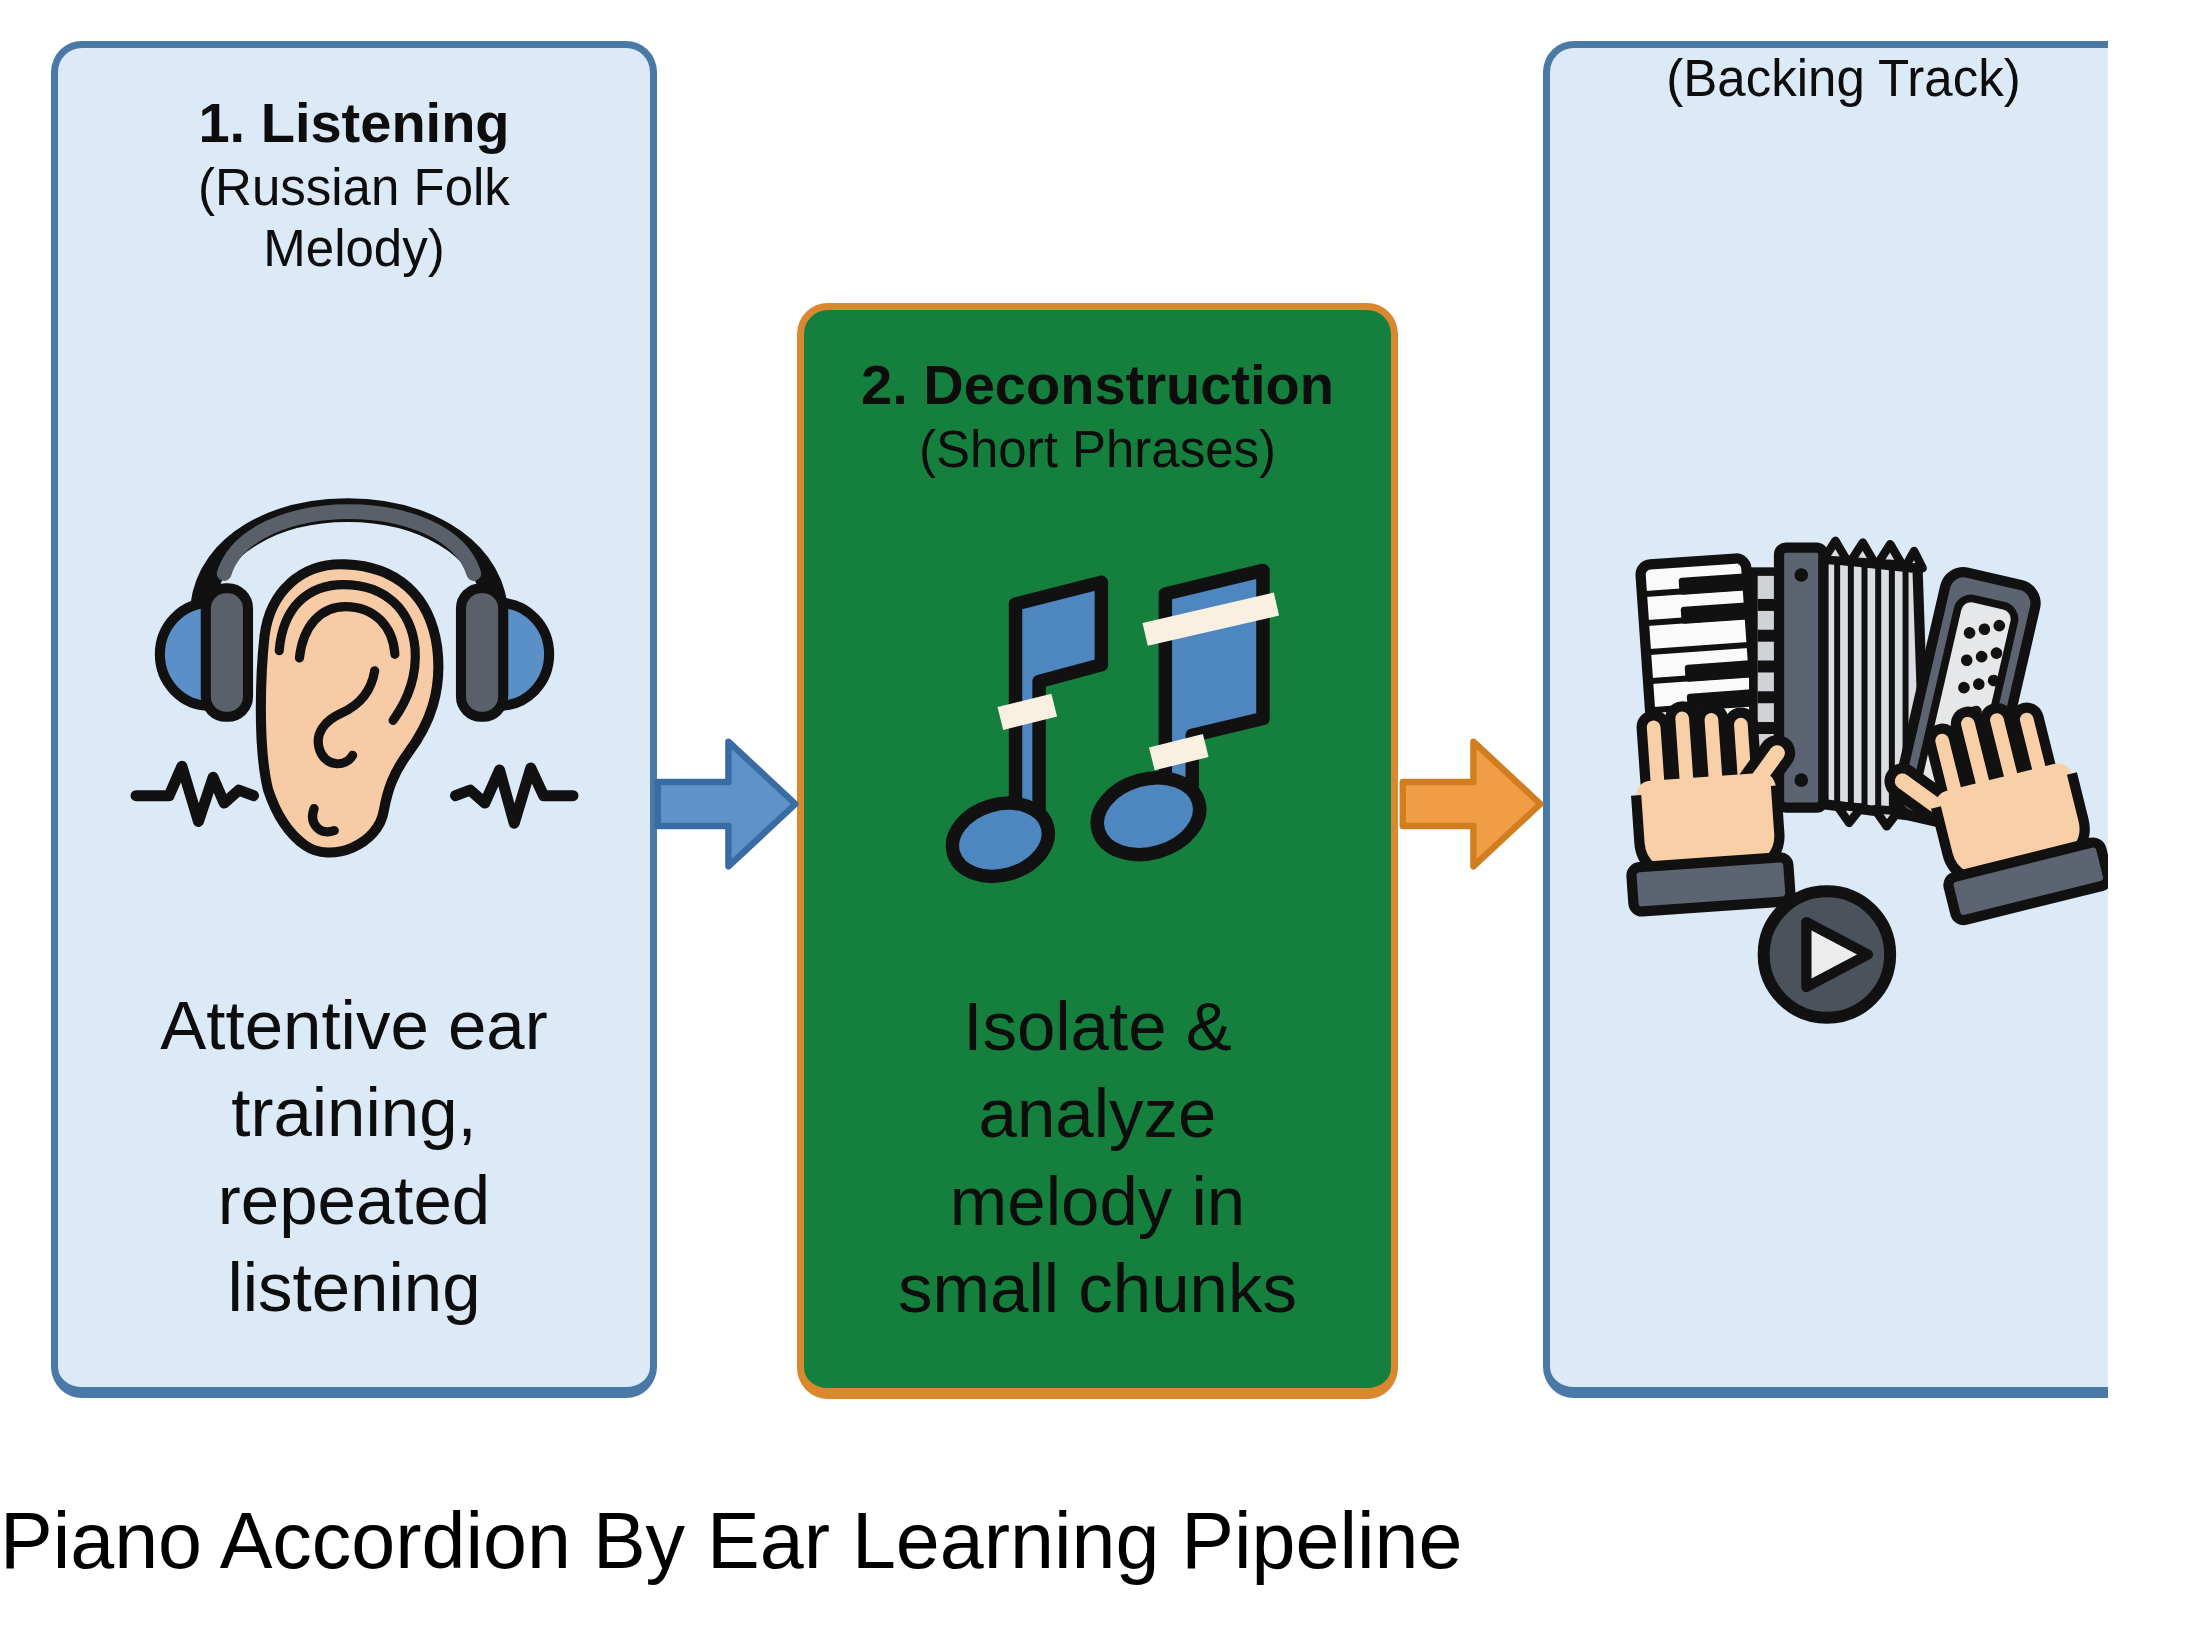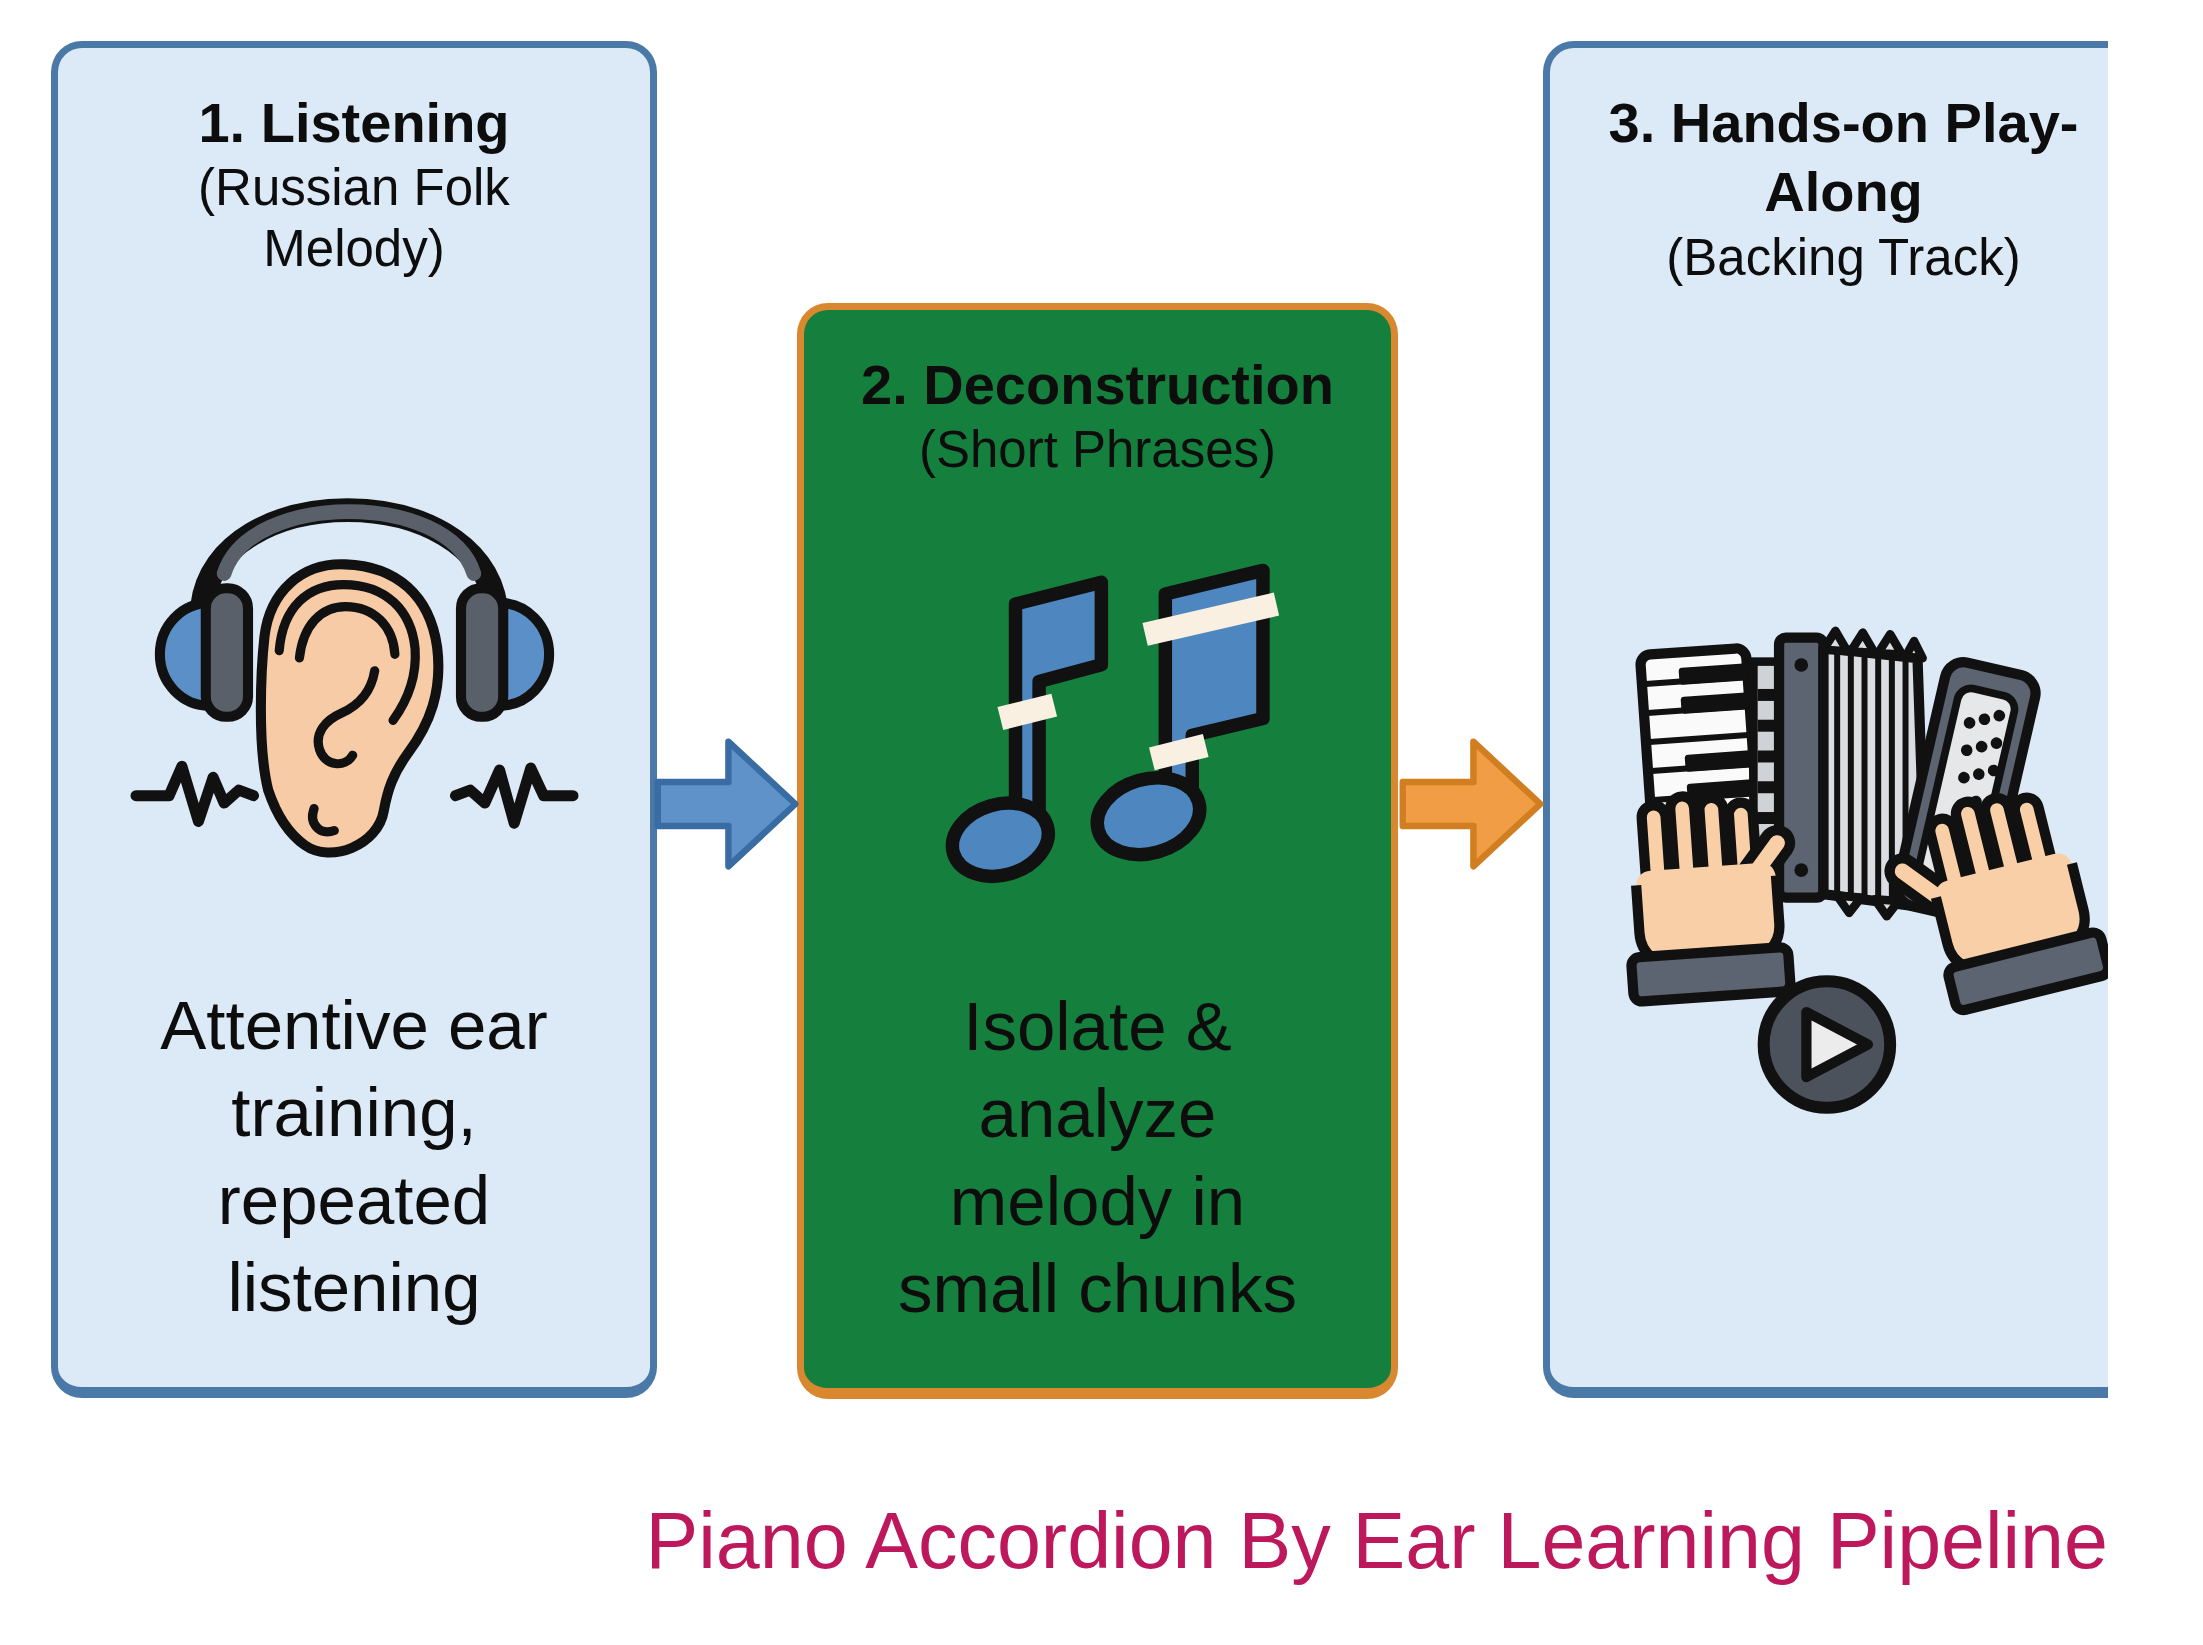--- a/index.html
+++ b/index.html
@@ -17,22 +17,22 @@
   #step1{left:51px;top:41px;width:606px;height:1357px;}
   #step2{left:797px;top:303px;width:601px;height:1096px;}
   #step3{left:1543px;top:41px;width:601px;height:1357px;}
   .step-heading{margin-top:40px;font-size:56px;font-weight:bold;line-height:1.24;max-width:551px;}
   .step-subheading{font-size:51px;line-height:1.18;max-width:496px;margin-top:1px;}
   .icon-wrap{flex:1;display:flex;align-items:center;justify-content:center;width:100%;}
   .step.tall .icon-wrap{padding-top:78px;}
   .step-desc{margin-bottom:55px;font-size:69px;line-height:1.27;max-width:445px;}
   .flow-arrow{position:absolute;}
   .main-title{
-    position:absolute;left:0;right:0;top:1495px;text-align:right;
-    font-size:79px;font-weight:400;color:#be185d;
+    position:absolute;left:0;right:0;top:1495px;text-align:left;
+    font-size:79px;font-weight:400;color:#000000;
   }
   svg{overflow:visible;display:block;}
 </style>
 </head>
 <body>
 
 <div class="canvas">
 
   <div class="step blue tall" id="step1">
     <div class="step-heading">1. Listening</div>
@@ -80,21 +80,20 @@
           <path d="M62,112 L94,104"></path>
           <path d="M148,62 L226,44"></path>
           <path d="M152,136 L184,128"></path>
         </g>
       </svg>
     </div>
     <div class="step-desc">Isolate &amp; analyze melody in small chunks</div>
   </div>
 
   <div class="step blue tall" id="step3">
-    <div class="step-heading">3. Hands-on Play-Along</div>
     <div class="step-subheading">(Backing Track)</div>
     <div class="icon-wrap">
       <svg width="496" height="506" viewBox="0 0 290 296">
 
         <g>
           <g transform="rotate(-4 60 80)">
             <rect x="30" y="16" width="62" height="130" rx="6" fill="#fafafa" stroke="#111111" stroke-width="6"></rect>
             <path d="M30,33 H92 M30,50 H92 M30,67 H92 M30,84 H92 M30,101 H92 M30,118 H92" stroke="#111111" stroke-width="3.5"></path>
             <g fill="#111111">
               <rect x="52" y="25" width="40" height="10" rx="2"></rect>

